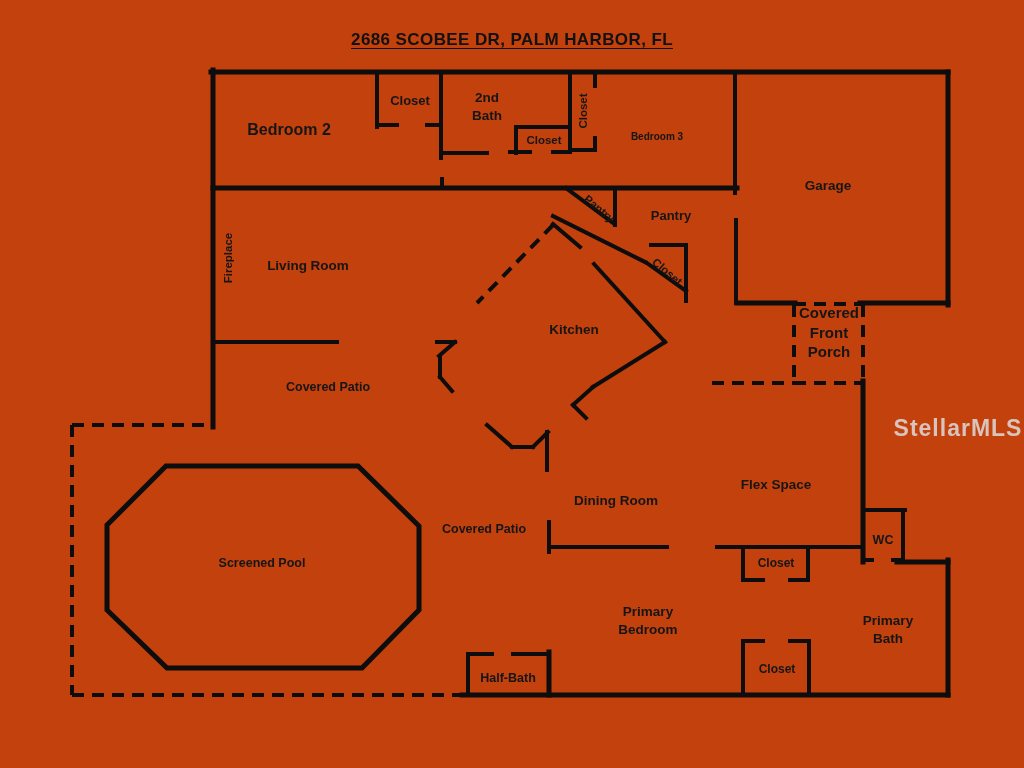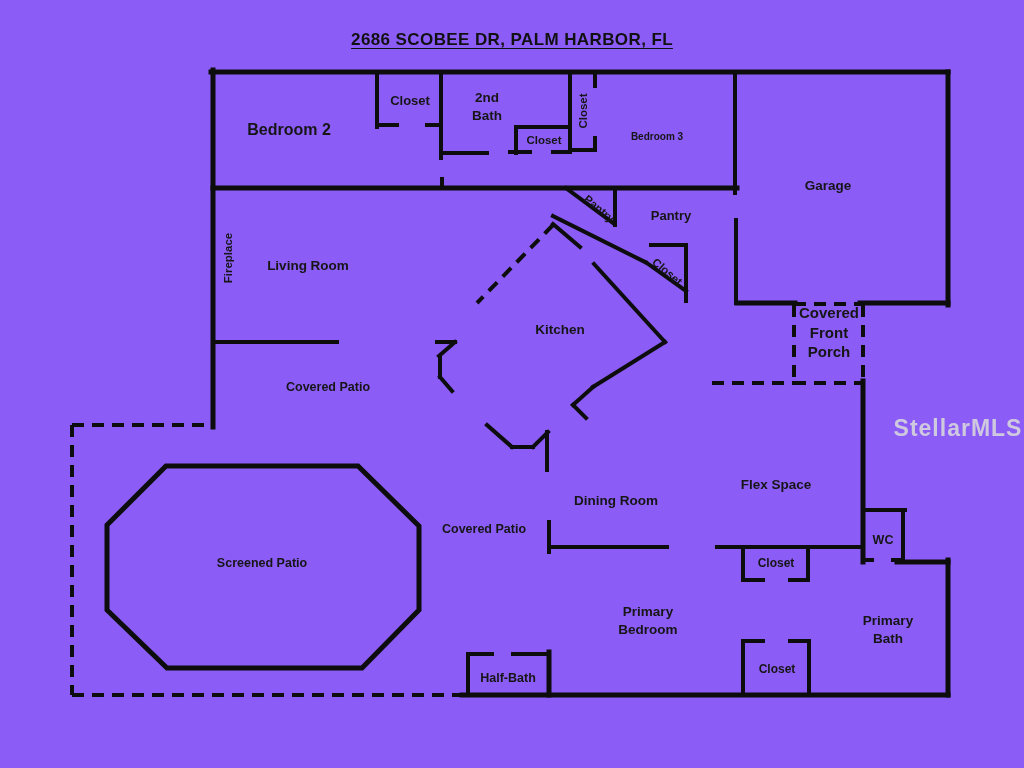--- a/index.html
+++ b/index.html
@@ -1,19 +1,19 @@
 <!DOCTYPE html>
 <html><head>
 <meta charset="utf-8">
 <style>
   html,body{margin:0;padding:0;background:#ffffff;}
   #stage{
     position:relative;
     width:1024px;height:768px;
-    background:#8b5cf6;
+    background:#c2410c;
     font-family:"Liberation Sans","DejaVu Sans",sans-serif;
     overflow:hidden;
   }
   #plan-title{
     position:absolute;
     left:0;top:30px;width:1024px;
     text-align:center;
     font-size:17px;
     font-weight:bold;
     letter-spacing:0.4px;
@@ -159,29 +159,29 @@
 Bath</div>
       <div class="room-label" style="left: 544px; top: 140px; font-size: 11.5px; transform: translate(-50%, -50%) rotate(0deg);">Closet</div>
       <div class="room-label" style="left: 583px; top: 111px; font-size: 11.5px; transform: translate(-50%, -50%) rotate(-90deg);">Closet</div>
       <div class="room-label" style="left: 657px; top: 136px; font-size: 10px; transform: translate(-50%, -50%) rotate(0deg);">Bedroom 3</div>
       <div class="room-label" style="left: 828px; top: 186px; font-size: 13.5px; transform: translate(-50%, -50%) rotate(0deg);">Garage</div>
       <div class="room-label" style="left: 599px; top: 209px; font-size: 11.5px; transform: translate(-50%, -50%) rotate(40deg);">Pantry</div>
       <div class="room-label" style="left: 671px; top: 216px; font-size: 13px; transform: translate(-50%, -50%) rotate(0deg);">Pantry</div>
       <div class="room-label" style="left: 667px; top: 272px; font-size: 11.5px; transform: translate(-50%, -50%) rotate(40deg);">Closet</div>
       <div class="room-label" style="left: 228px; top: 258px; font-size: 11.5px; transform: translate(-50%, -50%) rotate(-90deg);">Fireplace</div>
       <div class="room-label" style="left: 308px; top: 266px; font-size: 13.5px; transform: translate(-50%, -50%) rotate(0deg);">Living Room</div>
-      <div class="room-label" style="left: 560px; top: 330px; font-size: 13.5px; transform: translate(-50%, -50%) rotate(0deg);">Kitchen</div>
+      <div class="room-label" style="left: 574px; top: 330px; font-size: 13.5px; transform: translate(-50%, -50%) rotate(0deg);">Kitchen</div>
       <div class="room-label" style="left: 829px; top: 332px; font-size: 15px; transform: translate(-50%, -50%) rotate(0deg);">Covered
 Front
 Porch</div>
       <div class="room-label" style="left: 328px; top: 387px; font-size: 12.5px; transform: translate(-50%, -50%) rotate(0deg);">Covered Patio</div>
       <div class="room-label" style="left: 776px; top: 469px; font-size: 13.5px; transform: translate(-50%, -50%) rotate(0deg); margin-top: 16px;">Flex Space</div>
       <div class="room-label" style="left: 616px; top: 501px; font-size: 13.5px; transform: translate(-50%, -50%) rotate(0deg);">Dining Room</div>
       <div class="room-label" style="left: 484px; top: 529px; font-size: 12.5px; transform: translate(-50%, -50%) rotate(0deg);">Covered Patio</div>
-      <div class="room-label" style="left: 262px; top: 563px; font-size: 12.5px; transform: translate(-50%, -50%) rotate(0deg);">Screened Patio</div>
+      <div class="room-label" style="left: 262px; top: 563px; font-size: 12.5px; transform: translate(-50%, -50%) rotate(0deg);">Screened Pool</div>
       <div class="room-label" style="left: 883px; top: 540px; font-size: 12.5px; transform: translate(-50%, -50%) rotate(0deg);">WC</div>
       <div class="room-label" style="left: 776px; top: 564px; font-size: 12px; transform: translate(-50%, -50%) rotate(0deg);">Closet</div>
       <div class="room-label" style="left: 777px; top: 670px; font-size: 12px; transform: translate(-50%, -50%) rotate(0deg);">Closet</div>
       <div class="room-label" style="left: 648px; top: 621px; font-size: 13.5px; transform: translate(-50%, -50%) rotate(0deg);">Primary
 Bedroom</div>
       <div class="room-label" style="left: 888px; top: 630px; font-size: 13.5px; transform: translate(-50%, -50%) rotate(0deg);">Primary
 Bath</div>
       <div class="room-label" style="left: 508px; top: 678px; font-size: 12.5px; transform: translate(-50%, -50%) rotate(0deg);">Half-Bath</div>
     </div>
 

